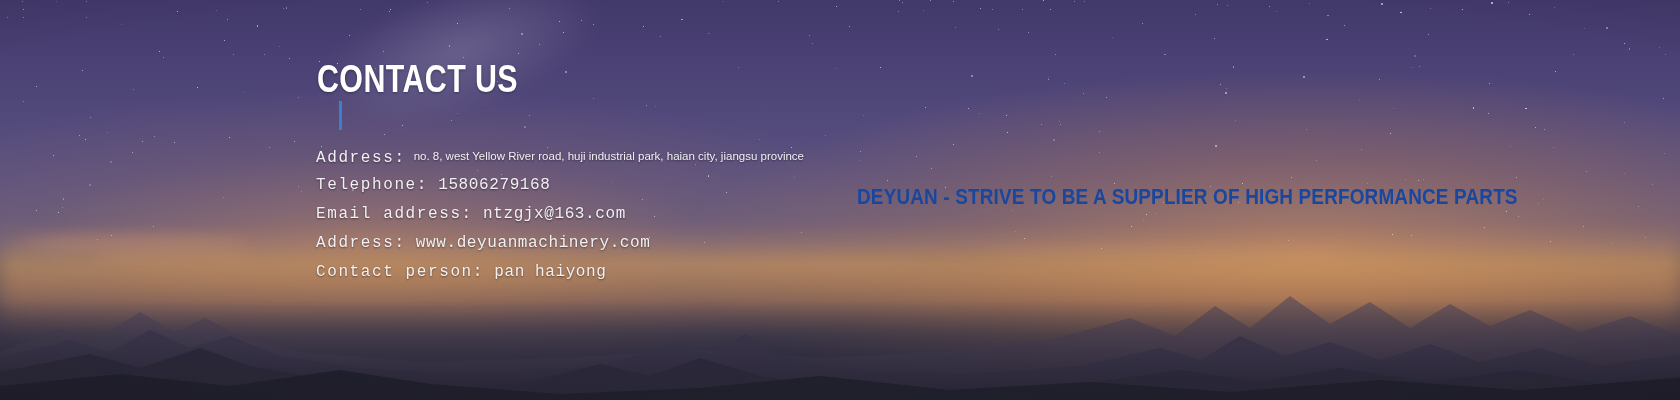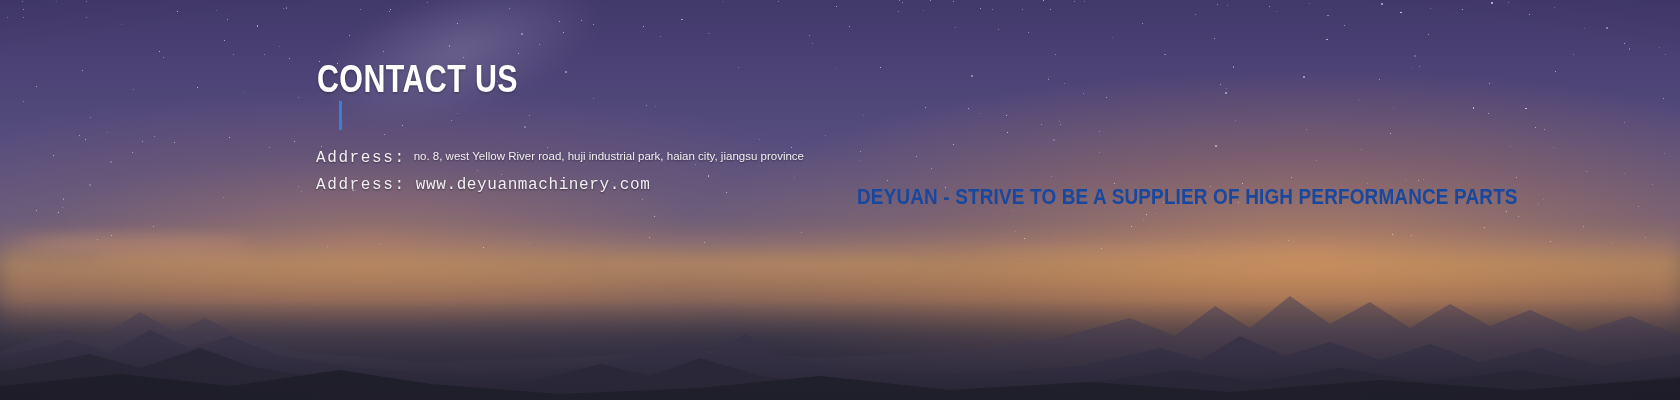--- a/index.html
+++ b/index.html
@@ -409,27 +409,39 @@
     <div class="heading">CONTACT US</div>
 
     <div class="accent-bar"></div>
 
     <div class="details">
 
       <div class="line">
         <span class="label">Address:</span><span class="addr-value">no. 8, west Yellow River road, huji industrial park, haian city, jiangsu province</span>
       </div>
 
-
-
+      <div class="line">
+        <span class="label">Telephone:</span>
+        <span>15806279168</span>
+      </div>
+
+
+      <div class="line">
+        <span class="label">Email address:</span>
+        <span>ntzgjx@163.com</span>
+      </div>
 
       <div class="line">
         <span class="label">Address:</span>
         <span>www.deyuanmachinery.com</span>
       </div>
 
+      <div class="line">
+        <span class="label">Contact person:</span>
+        <span>pan haiyong</span>
+      </div>
 
     </div>
 
     <div class="tagline">DEYUAN - STRIVE TO BE A SUPPLIER OF HIGH PERFORMANCE PARTS</div>
 
   </div>
 </div>
 
 </body></html>

